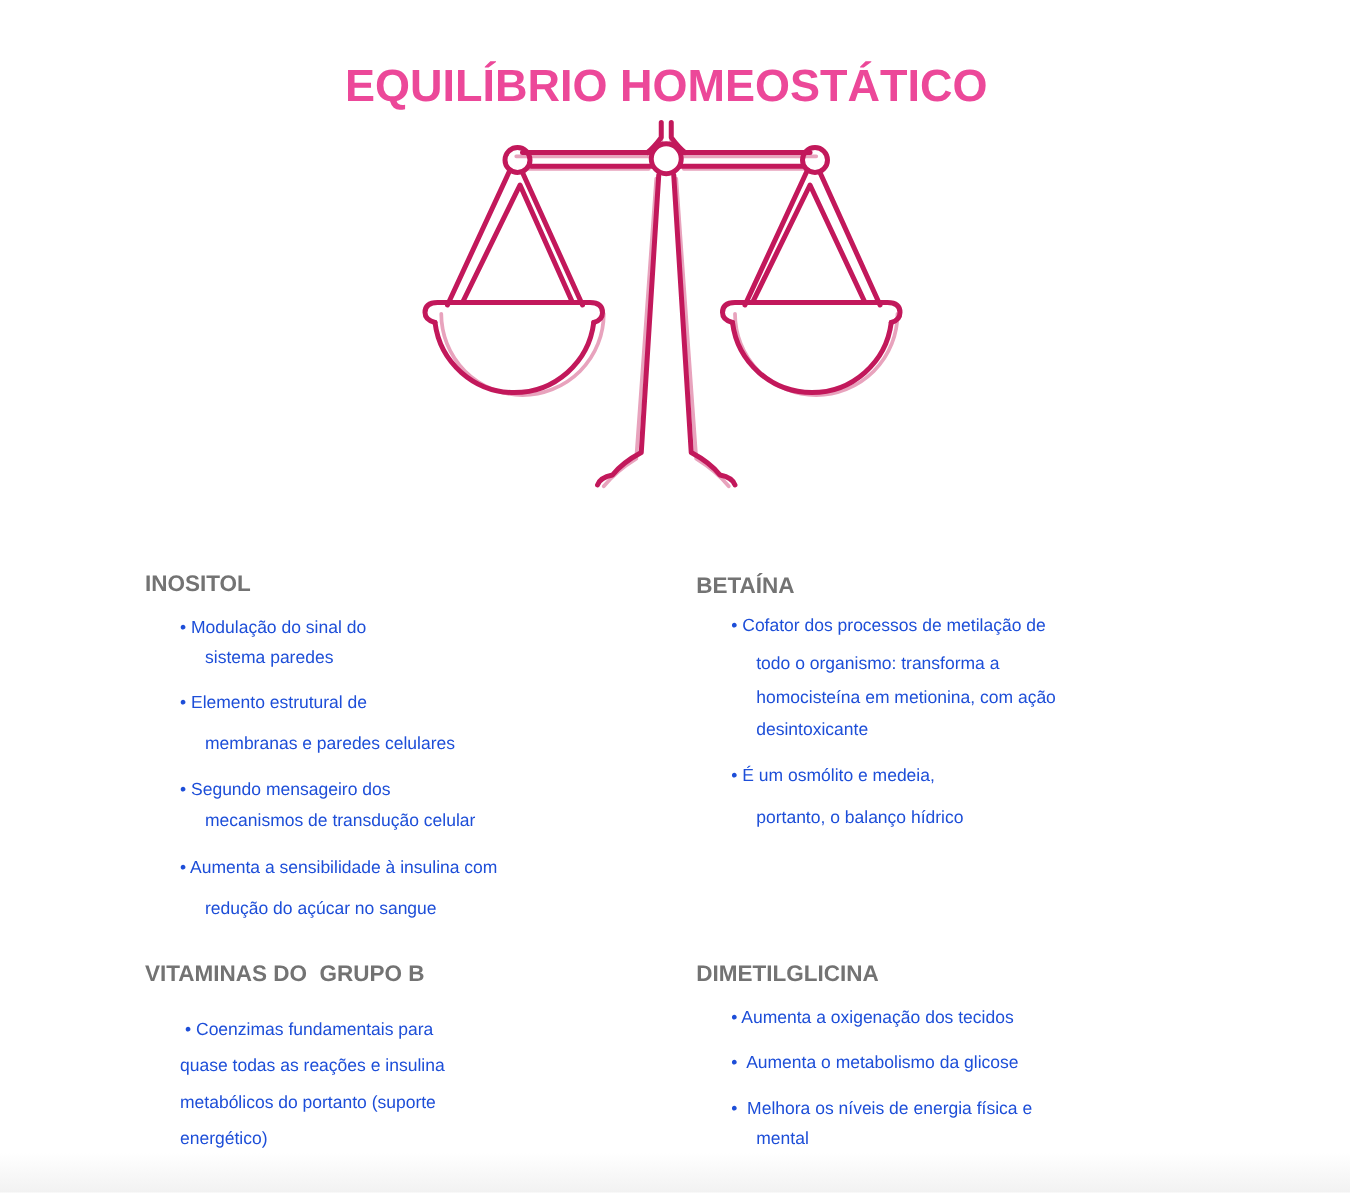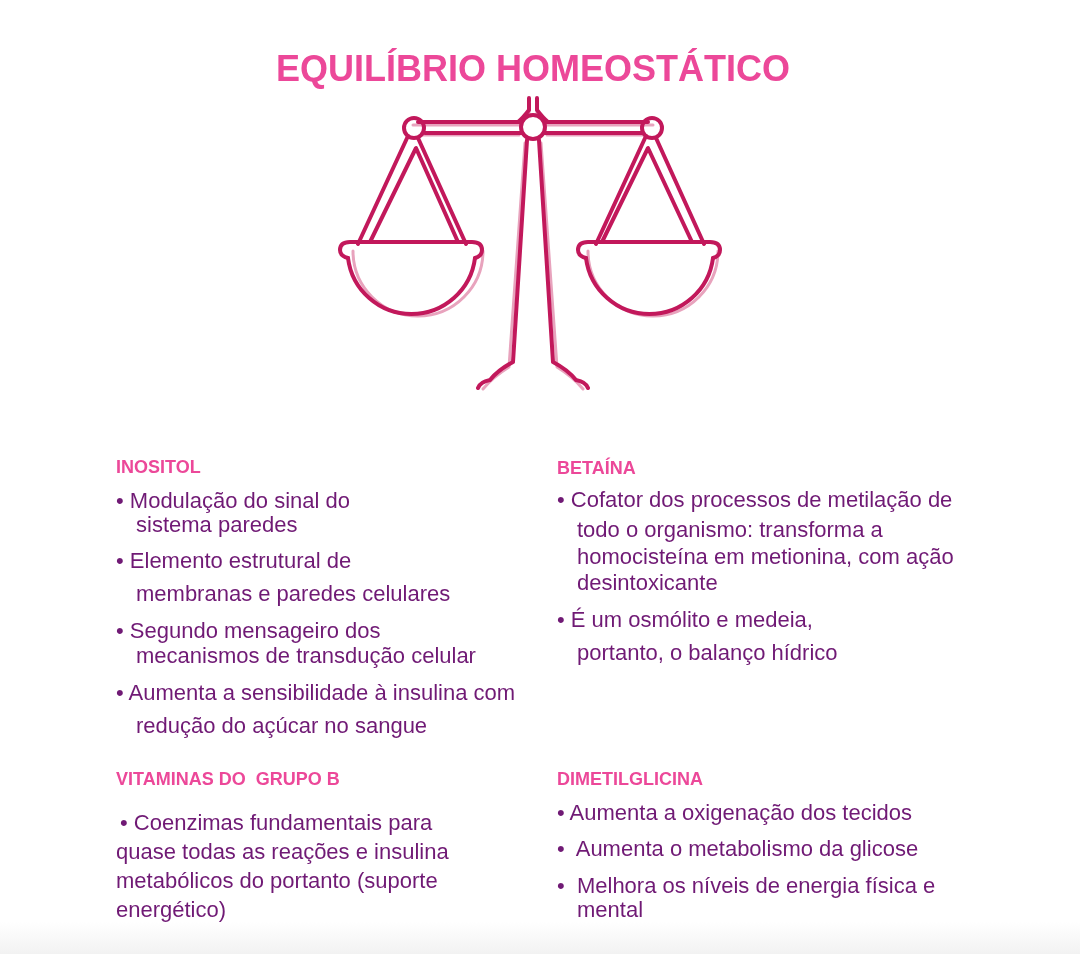--- a/index.html
+++ b/index.html
@@ -13,26 +13,27 @@
     position: absolute; left: 0; top: 48px; width: 1066px;
     text-align: center;
     font-size: 36px; font-weight: bold; color: #ec4899;
     letter-spacing: 0px;
   }
   .scale {
     position: absolute; left: 330px; top: 96px; width: 400px; height: 305px;
   }
   .section { position: absolute; }
   .section h2 {
-    margin: 0; font-size: 18px; font-weight: bold; color: #ec4899;
+    margin: 0; font-size: 18px; font-weight: bold; color: #737373;
     line-height: 22px;
   }
   .line {
-    position: absolute; font-size: 22px; color: #701a75; white-space: nowrap;
+    position: absolute; font-size: 14px; color: #1d4ed8; white-space: nowrap;
     line-height: 22px;
+    margin-left: 28px;
   }
   .footer-fade {
     position: absolute; left: 0; top: 922px; width: 1080px; height: 32px;
     background: linear-gradient(#ffffff, #f2f2f2);
   }
 </style>
 </head>
 <body>
 
 <div class="title">EQUILÍBRIO HOMEOSTÁTICO</div>

